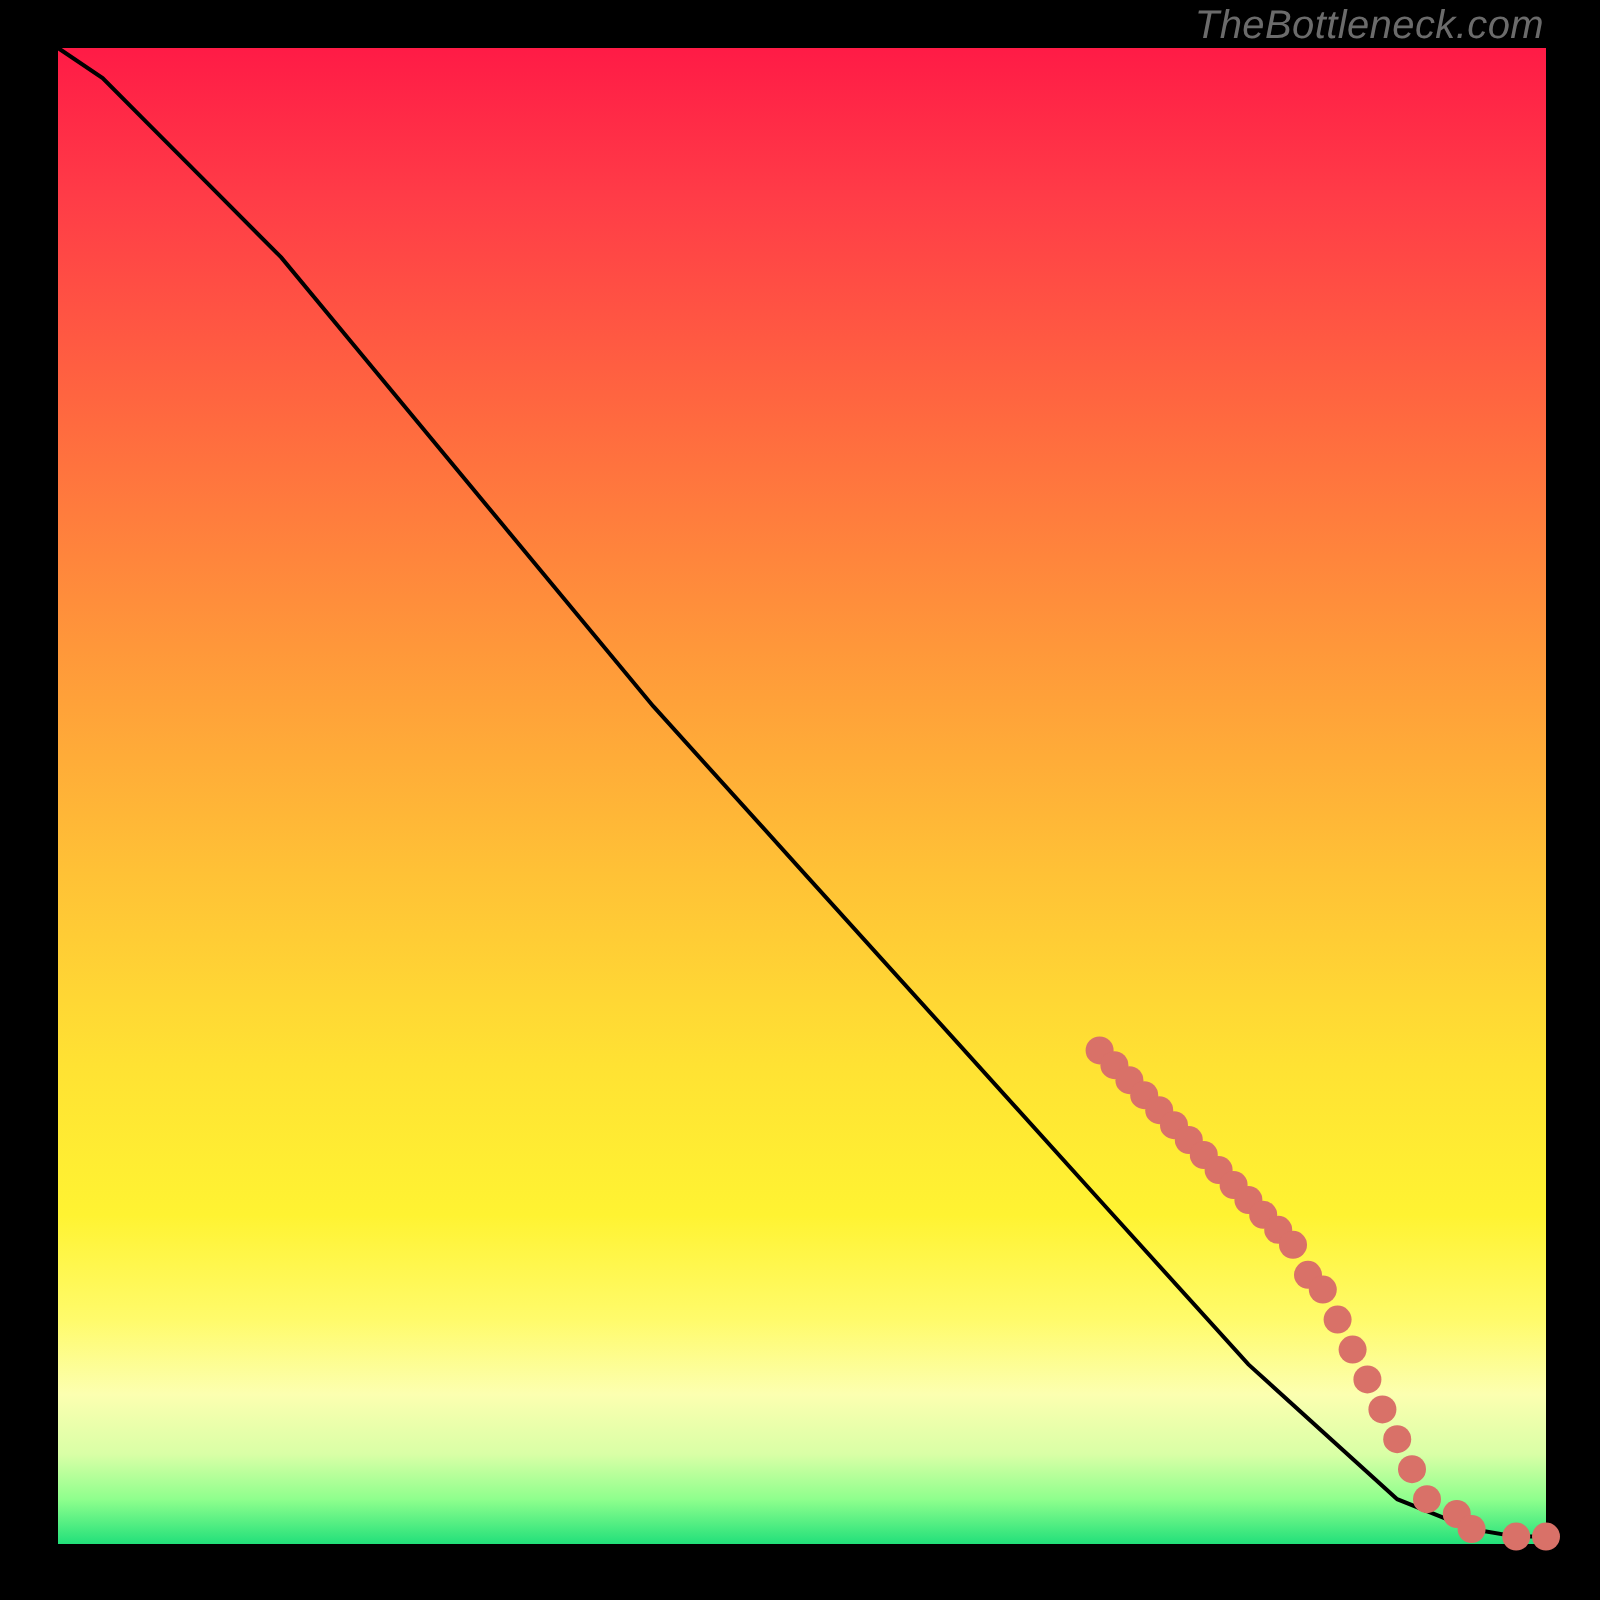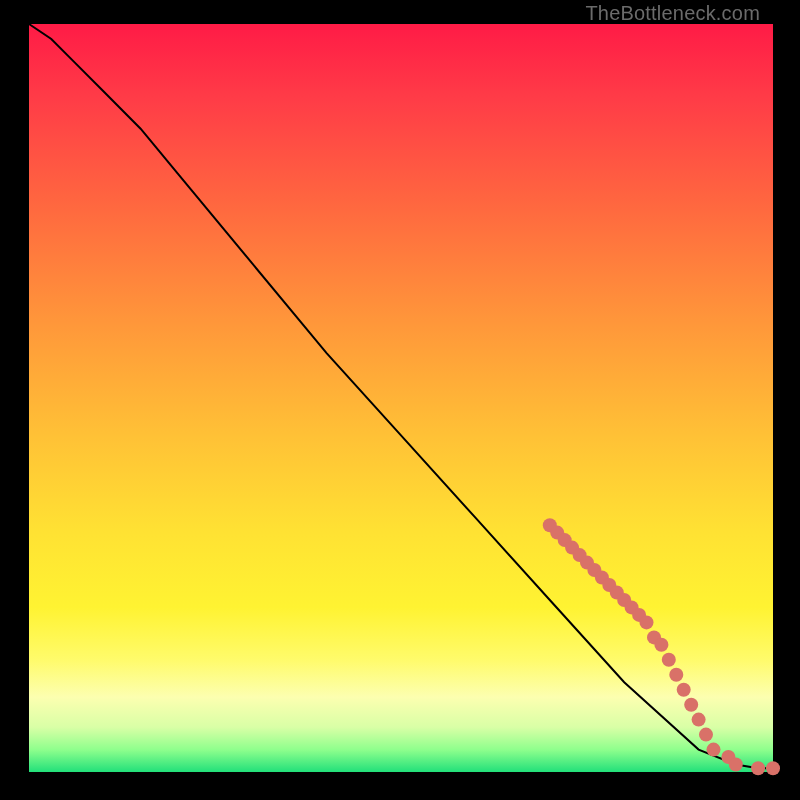--- a/index.html
+++ b/index.html
@@ -36,25 +36,26 @@
       #fffb6b 85%,
       #fcffb0 90%,
       #d9ffa6 94%,
       #8fff8d 97%,
       #22e07a 100%
     );
   }
   .watermark {
     position: absolute;
     top: 2px;
-    right: 40px;
+    right: 28px;
     color: #6b6b6b;
     font-size: 20px;
     letter-spacing: 0.2px;
     user-select: none;
+    font-style: italic;
   }
   svg.curve {
     position: absolute;
     left: 0;
     top: 0;
     width: 744px;
     height: 748px;
     overflow: visible;
   }
   .curve path {

